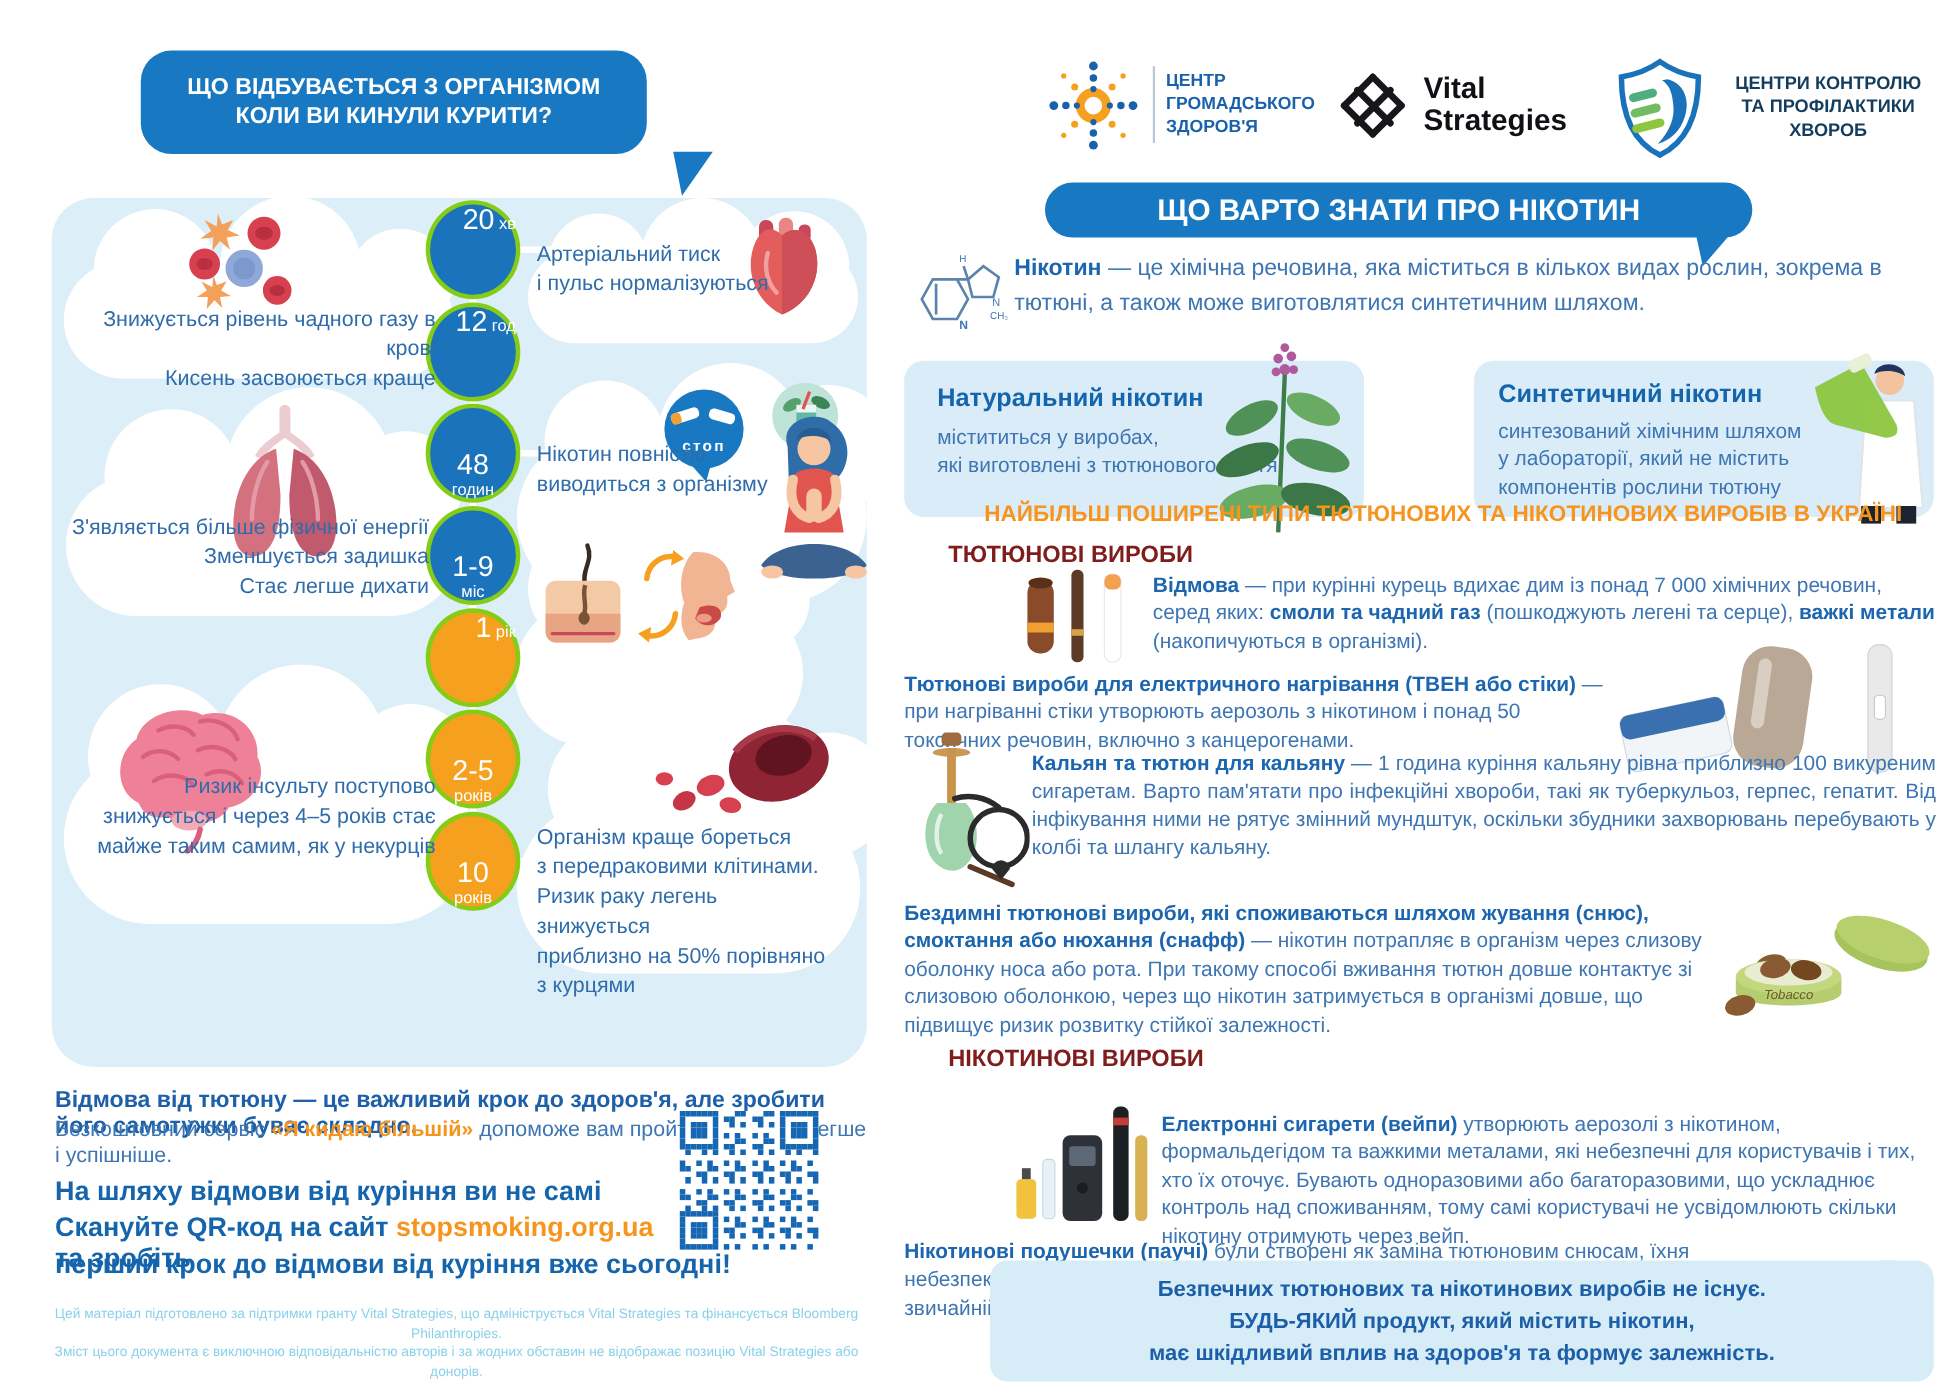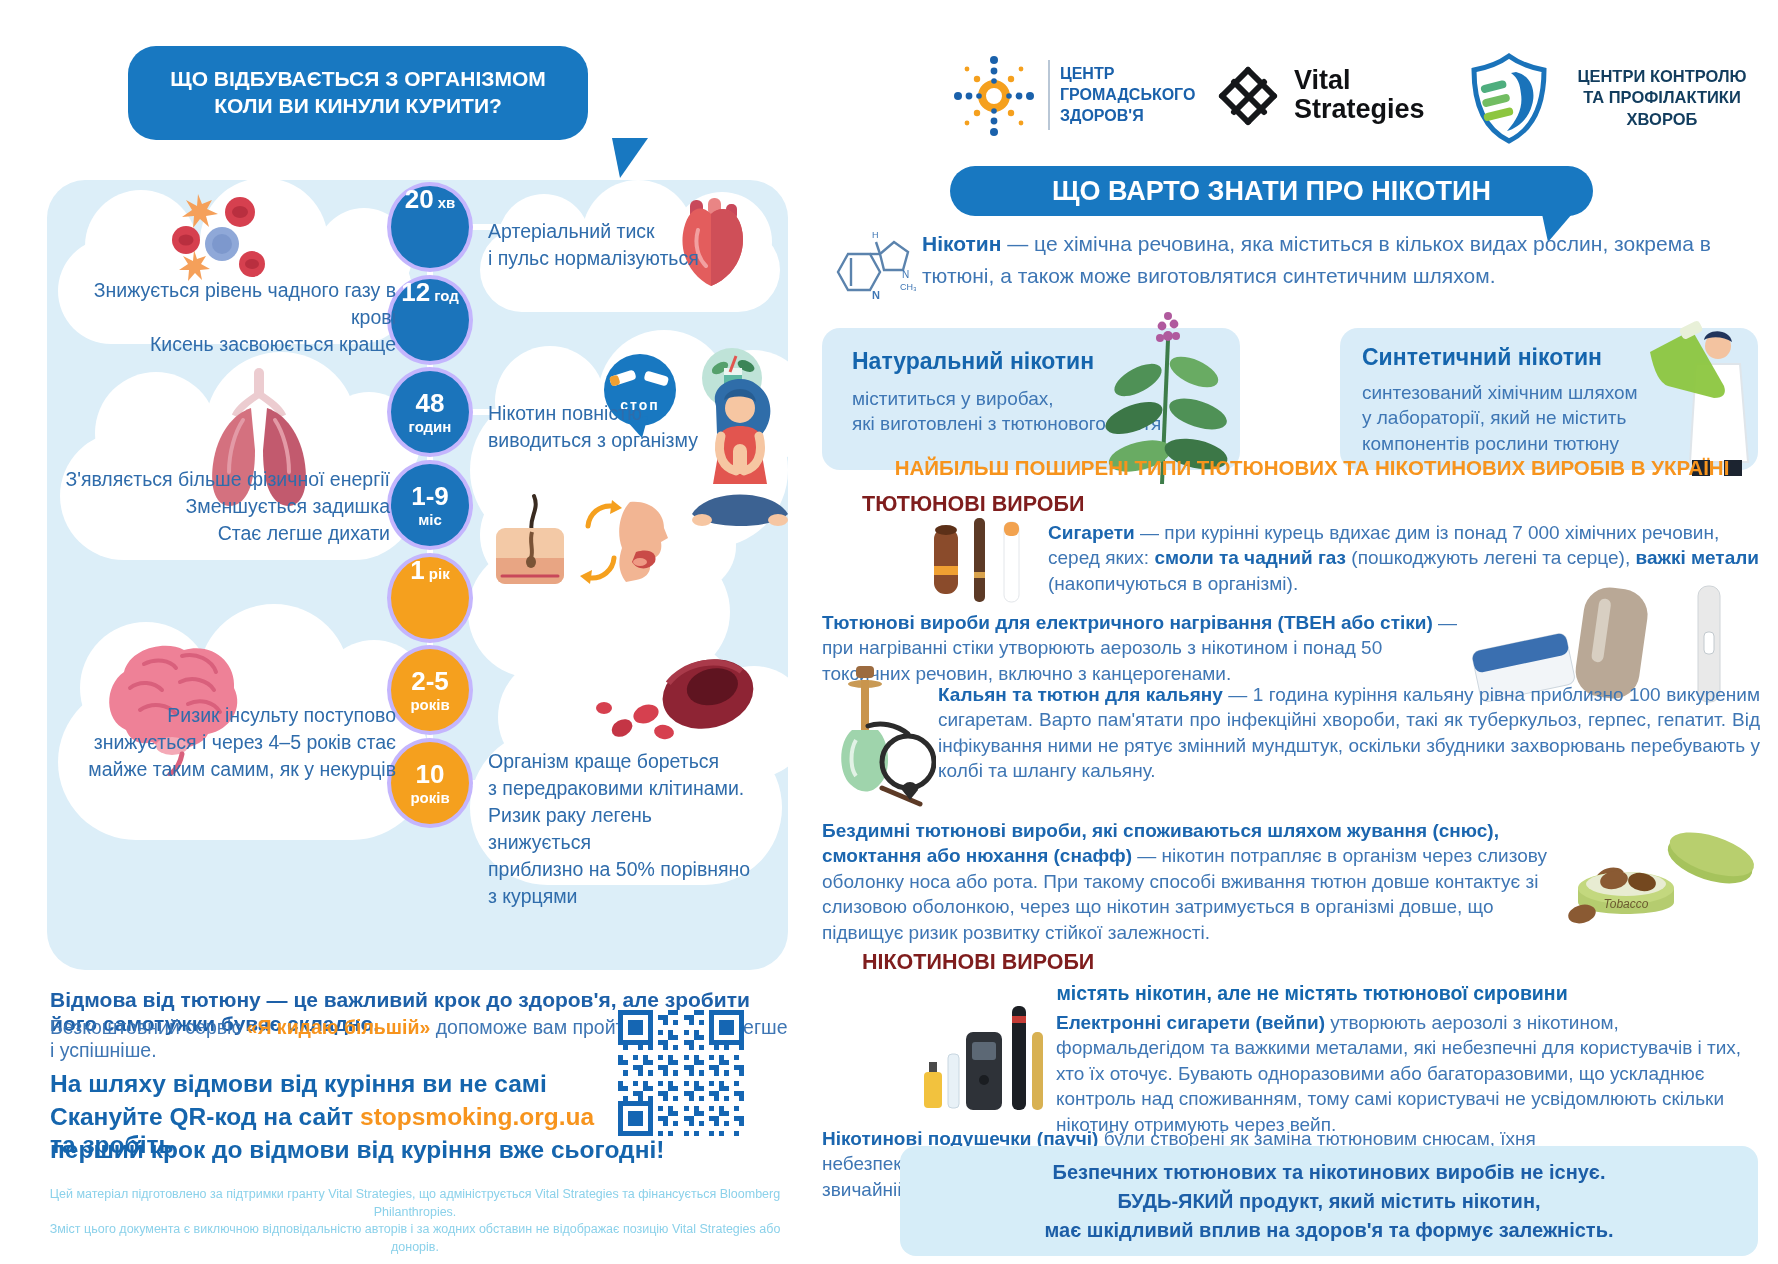--- a/index.html
+++ b/index.html
@@ -11,23 +11,23 @@
   .bubble{position:absolute;background:#1878c1;color:#fff;font-weight:bold;
           display:flex;align-items:center;justify-content:center;text-align:center;
           white-space:pre-line}
   .tail{position:absolute;width:0;height:0}
   .cloud{position:absolute;background:#fff;border-radius:80px}
   .puff{position:absolute;background:#fff;border-radius:50%}
   .ctext{position:absolute;color:#2f6cab;font-size:19.5px;line-height:1.38;white-space:pre-line}
   .ctext.r{text-align:right}
   .tl-line{position:absolute;width:6px;background:#fff;border-radius:3px}
   .tl-stub{position:absolute;height:6px;background:#fff}
-  .tl-c{position:absolute;width:78px;height:82px;border:4px solid #c4b5fd;border-radius:50%;
-        display:flex;flex-direction:column;align-items:center;justify-content:center;
-        color:#fff;font-weight:bold;box-sizing:content-box}
+  .tl-c{position:absolute;width:78px;height:82px;border:4px solid #84cc16;border-radius:50%;
+        display:flex;flex-direction:column;align-items:center;justify-content:flex-end;
+        color:#fff;font-weight:normal;box-sizing:content-box}
   .tl-c.blue{background:#1b74bb}
   .tl-c.orange{background:#f5a01e}
   .tl-c .big{font-size:26px;line-height:1}
   .tl-c .unit{font-size:15px;line-height:1;margin-top:3px}
   .tl-c.inline{flex-direction:row;align-items:baseline}
   .tl-c.inline .unit{margin-left:4px}
   
   .note-b{position:absolute;font-size:21px;font-weight:bold;color:#1d60a8}
   .note-n{position:absolute;font-size:19.5px;color:#3e76b4}
   .hl-orange{color:#f7941d;font-weight:bold}
@@ -1029,21 +1029,21 @@
   <svg class="abs" style="left:928px;top:514px" width="112" height="92" viewBox="0 0 112 92">
     <rect x="6" y="14" width="24" height="66" rx="11" fill="#8a4b2b"></rect>
     <rect x="6" y="52" width="24" height="9" fill="#f0a032"></rect>
     <ellipse cx="18" cy="16" rx="11" ry="5" fill="#5c3018"></ellipse>
     <rect x="46" y="4" width="11" height="84" rx="5" fill="#5c3a26"></rect>
     <rect x="46" y="58" width="11" height="6" fill="#d8a24c"></rect>
     <rect x="76" y="8" width="15" height="80" rx="7" fill="#ffffff" stroke="#e3e6ea"></rect>
     <rect x="76" y="8" width="15" height="14" rx="6" fill="#f2a24f"></rect>
   </svg>
   <div class="para" style="left:1048px;top:520px;width:716px">
-    <span class="lead">Сигарети</span><span> — при курінні курець вдихає дим із понад 7 000 хімічних речовин, серед яких: </span><b>смоли та чадний газ</b><span> (пошкоджують легені та серце), </span><b>важкі метали</b><span> (накопичуються в організмі).</span>
+    <span class="lead">Відмова</span><span> — при курінні курець вдихає дим із понад 7 000 хімічних речовин, серед яких: </span><b>смоли та чадний газ</b><span> (пошкоджують легені та серце), </span><b>важкі метали</b><span> (накопичуються в організмі).</span>
   </div>
 
   <div class="para" style="left:822px;top:610px;width:652px">
     <span class="lead">Тютюнові вироби для електричного нагрівання (ТВЕН або стіки)</span><span> — при нагріванні стіки утворюють аерозоль з нікотином і понад 50 токсичних речовин, включно з канцерогенами.</span>
   </div>
   <svg class="abs" style="left:1462px;top:580px" width="300" height="130" viewBox="0 0 300 130">
     <g transform="rotate(-12 60 90)">
         <rect x="14" y="62" width="96" height="52" rx="8" fill="#f2f5f8" stroke="#cdd6de"></rect>
         <rect x="14" y="62" width="96" height="22" rx="8" fill="#3a6fb0"></rect>
       </g>
@@ -1082,21 +1082,20 @@
     <path d="M26 72 C26 56 122 56 122 72 L122 84 C122 100 26 100 26 84Z" fill="#b5cc6f"></path>
     <ellipse cx="74" cy="70" rx="48" ry="16" fill="#c3d87e"></ellipse>
     <ellipse cx="74" cy="66" rx="40" ry="12" fill="#e8ecd2"></ellipse>
     <ellipse cx="62" cy="62" rx="14" ry="9" fill="#8a5a33" transform="rotate(-12 62 62)"></ellipse>
     <ellipse cx="90" cy="64" rx="14" ry="9" fill="#74481f" transform="rotate(10 90 64)"></ellipse>
     <text x="74" y="90" text-anchor="middle" font-size="12" font-style="italic" fill="#6b5a2f">Tobacco</text>
     <ellipse cx="30" cy="96" rx="14" ry="9" fill="#8a5a33" transform="rotate(-14 30 96)"></ellipse>
   </svg>
 
   <div class="h-blue" style="left:862px;top:950px;width:900px">НІКОТИНОВІ ВИРОБИ</div>
-  <div class="h-blue-sub" style="left:862px;top:982px;width:900px">містять нікотин, але не містять тютюнової сировини</div>
 
   <svg class="abs" style="left:920px;top:1002px" width="128" height="118" viewBox="0 0 128 118">
     <rect x="4" y="70" width="18" height="36" rx="4" fill="#f2c23e"></rect>
       <rect x="9" y="60" width="8" height="10" fill="#4a4a4a"></rect>
     <rect x="28" y="52" width="11" height="54" rx="4" fill="#e8f1f7" stroke="#c8d6e0"></rect>
     <rect x="46" y="30" width="36" height="78" rx="7" fill="#2e3238"></rect>
     <rect x="52" y="40" width="24" height="18" rx="3" fill="#5c6875"></rect>
     <circle cx="64" cy="78" r="5" fill="#1a1d21"></circle>
     <rect x="92" y="4" width="14" height="104" rx="6" fill="#1c1f24"></rect>
     <rect x="92" y="14" width="14" height="7" fill="#c43c36"></rect>

